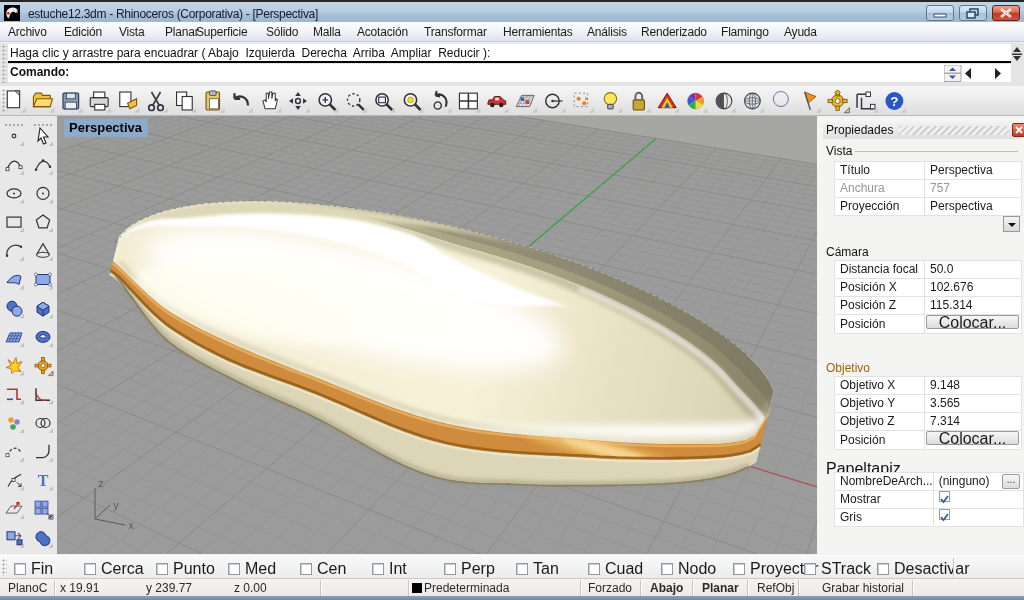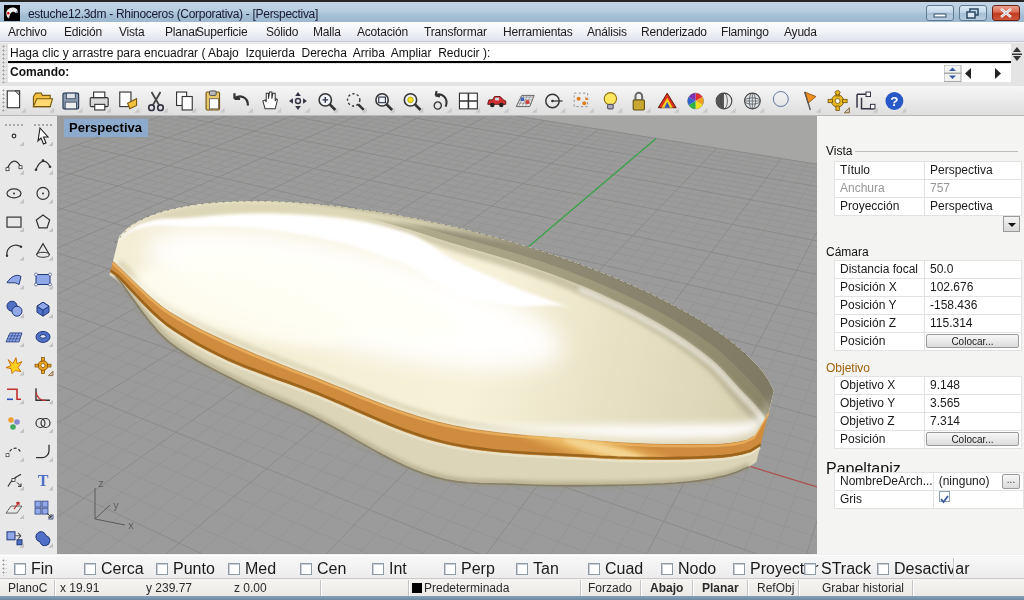--- a/index.html
+++ b/index.html
@@ -34,21 +34,21 @@
 #status{position:absolute;left:0;top:578px;width:1024px;height:18px;background:linear-gradient(#f6f4f2,#eceae6);border-top:1px solid #c9c9c9;font-size:12px;color:#2a2a2a}
 #status .cell{position:absolute;top:1px;height:16px;line-height:16px}
 #status .sep{position:absolute;top:1px;width:1px;height:16px;background:#c5c5c5;box-shadow:1px 0 0 #fff}
 #bottomedge{position:absolute;left:0;top:596px;width:1024px;height:4px;background:linear-gradient(#88a2b8,#6c8aa4)}
 
 .ptab{border-collapse:collapse}
 .ptab td{border:1px solid #e2e2e0;background:#fff;height:18px;line-height:17px;padding:0 0 0 5px;font-size:12px;color:#1a1a1a;vertical-align:middle}
 .ptab td.pl{width:90px}
 .ptab td.pv{width:97px}
 .ptab td.gray{color:#979797}
-.btn{display:inline-block;width:93px;height:14px;margin-left:-4px;background:linear-gradient(#f7f7f7,#dcdcdc);border:1px solid #9a9a9a;border-radius:2px;text-align:center;font-size:10px;line-height:13px}
+.btn{display:inline-block;width:93px;height:14px;margin-left:-4px;background:linear-gradient(#f7f7f7,#dcdcdc);border:1px solid #9a9a9a;border-radius:2px;text-align:center;font-size:16px;line-height:13px}
 .ddbtn{width:17px;height:16px;background:linear-gradient(#f4f4f4,#d8d8d8);border:1px solid #9a9a9a}
 .dotbtn{width:18px;height:15px;background:linear-gradient(#f7f7f7,#dcdcdc);border:1px solid #9a9a9a;border-radius:2px;font-size:10px;line-height:9px;text-align:center;color:#333}
 .pcb{display:inline-block;width:11px;height:11px;background:#fff;border:1px solid #8ca0b4;vertical-align:-1px}
 </style></head><body>
 <div id="win">
   <div id="titlebar">
     <div class="ticon"><svg width="16" height="16" viewBox="0 0 16 16">
           <rect width="16" height="16" fill="#000"></rect>
           <path d="M2.5 6.5 C3.5 4.5 5.5 3 8 2.6 C10.5 2.2 12.5 3.2 13.5 5 L11.5 8 C10.5 6.8 9 6.5 7.8 7.2 C6.5 8 5.8 9.5 5.5 11.5 L3.5 12.5 C2.5 10.5 2 8.5 2.5 6.5 Z" fill="#ededed"></path>
           <path d="M3.5 12.5 L5.5 11.5 L5 13.5 Z" fill="#cfcfcf"></path>
@@ -757,20 +757,27 @@
 </g>
 <g fill="#5a5a5a" font-family="Liberation Mono" font-size="10">
  <text x="41" y="371">z</text>
           <text x="56" y="393">y</text>
           <text x="71" y="413">x</text>
 </g>
 </svg>
     <div id="vplabel">Perspectiva</div>
   </div>
   <div id="panel">
+    <div style="position:absolute;left:6px;top:6px;width:198px;height:17px;background:linear-gradient(#f2f2f2,#dfdfdf)">
+      <span style="position:absolute;left:3px;top:1px;font-size:12px;color:#111">Propiedades</span>
+      <div style="position:absolute;left:76px;top:4px;width:110px;height:9px;background:repeating-linear-gradient(135deg,#cfcfcf 0 2px,#efefef 2px 5px)"></div>
+      <div style="position:absolute;left:189px;top:1px;width:14px;height:14px;background:linear-gradient(#e98d74,#c43b1d);border:1px solid #7a2a16;border-radius:2px"><svg width="12" height="12">
+            <path d="M3 3 L9 9 M9 3 L3 9" stroke="#fff" stroke-width="1.8"></path>
+          </svg></div>
+    </div>
     <div style="position:absolute;left:9px;top:28px;font-size:12px;color:#111">Vista</div>
     <div style="position:absolute;left:38px;top:35px;width:163px;height:1px;background:#bdbdbd"></div>
     <table class="ptab" style="position:absolute;left:17px;top:45px">
       <tbody>
           <tr>
             <td class="pl">Título</td>
             <td class="pv">Perspectiva</td>
           </tr>
       <tr>
             <td class="pl gray">Anchura</td>
@@ -790,24 +797,20 @@
       <tbody>
           <tr>
             <td class="pl">Distancia focal</td>
             <td class="pv">50.0</td>
           </tr>
       <tr>
             <td class="pl">Posición X</td>
             <td class="pv">102.676</td>
           </tr>
       <tr>
-            <td class="pl">Posición Y</td>
-            <td class="pv">-158.436</td>
-          </tr>
-      <tr>
             <td class="pl">Posición Z</td>
             <td class="pv">115.314</td>
           </tr>
       <tr>
             <td class="pl">Posición</td>
             <td class="pv"><span class="btn">Colocar...</span></td>
           </tr>
     </tbody>
       </table>
     <div style="position:absolute;left:9px;top:245px;font-size:12px;color:#a16207">Objetivo</div>
@@ -830,20 +833,26 @@
             <td class="pv"><span class="btn">Colocar...</span></td>
           </tr>
     </tbody>
       </table>
     <div style="position:absolute;left:9px;top:344px;font-size:16px;color:#111">Papeltapiz</div>
     <table class="ptab" style="position:absolute;left:17px;top:356px">
       <tbody>
           <tr>
             <td class="pl">NombreDeArch...</td>
             <td class="pv">(ninguno)</td>
+          </tr>
+      <tr>
+            <td class="pl">Mostrar</td>
+            <td class="pv"><span class="pcb"><svg width="9" height="9">
+                  <path d="M1 4 L3.5 7 L8 1" stroke="#3a5a9c" stroke-width="1.8" fill="none"></path>
+                </svg></span></td>
           </tr>
       <tr>
             <td class="pl">Gris</td>
             <td class="pv"><span class="pcb"><svg width="9" height="9">
                   <path d="M1 4 L3.5 7 L8 1" stroke="#3a5a9c" stroke-width="1.8" fill="none"></path>
                 </svg></span></td>
           </tr>
     </tbody>
       </table>
     <div class="dotbtn" style="position:absolute;left:185px;top:358px">...</div>

